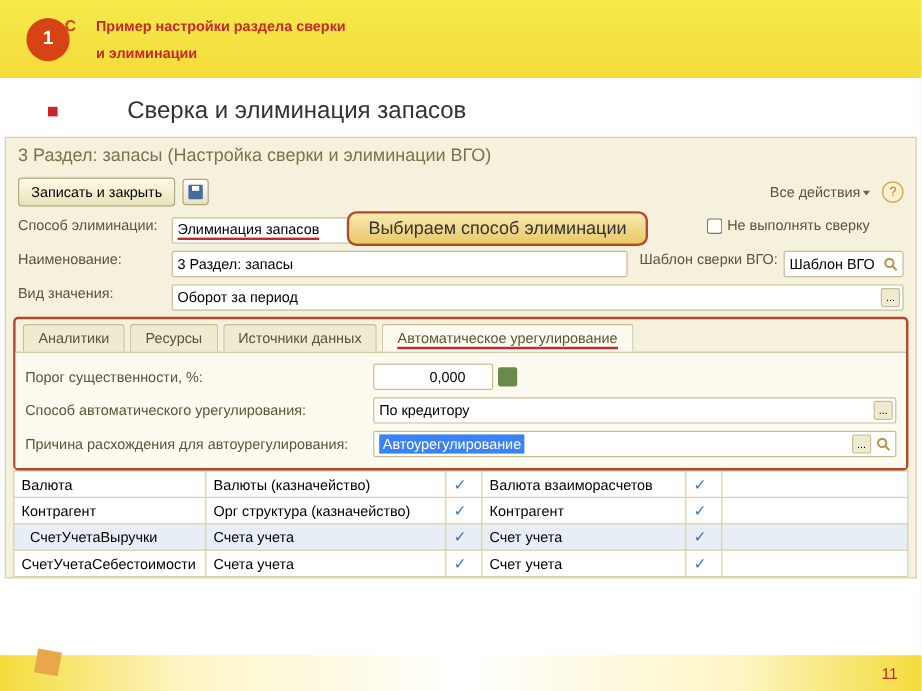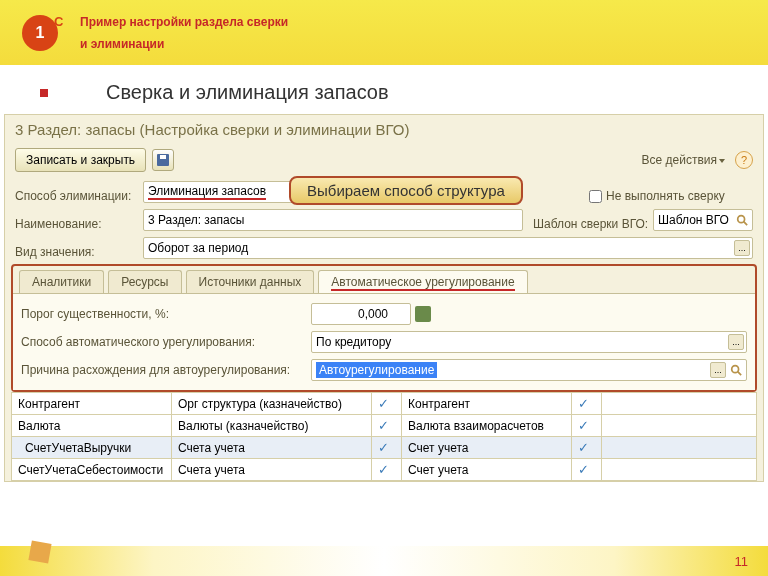--- a/index.html
+++ b/index.html
@@ -16,21 +16,21 @@
   .form-title { font-size: 15px; font-weight: normal; color: #7a7248; padding: 6px 10px 8px 10px; }
   .toolbar { display: flex; align-items: center; padding: 2px 10px 6px 10px; }
   .btn-1c { background: linear-gradient(to bottom, #fefce8, #e8e2b8); border: 1px solid #b0a97d; border-radius: 3px; padding: 4px 10px; font-size: 12px; cursor: pointer; margin-right: 6px; }
   .btn-icon { width: 22px; height: 22px; border: 1px solid #b0a97d; border-radius: 3px; background: linear-gradient(to bottom, #fefefe, #e8e2b8); display: flex; align-items: center; justify-content: center; cursor: pointer; }
   .disk { width: 12px; height: 12px; background: #4a6a9e; border-radius: 1px; position: relative; }
   .disk::after { content: ""; position: absolute; top: 1px; left: 3px; width: 6px; height: 4px; background: #fff; }
   .spacer { flex: 1; }
   .link-action { color: #5a5438; font-size: 12px; cursor: pointer; margin-right: 4px; }
   .tri-down { display: inline-block; border-left: 3px solid transparent; border-right: 3px solid transparent; border-top: 4px solid #6a6340; vertical-align: middle; margin-left: 2px; }
   .help { width: 18px; height: 18px; border: 1px solid #d6a24a; border-radius: 50%; background: #fdf0cf; color: #c77a12; display: flex; align-items: center; justify-content: center; font-size: 11px; margin-left: 6px; cursor: pointer; }
-  .form-row { display: flex; align-items: flex-end; padding: 3px 10px; position: relative; }
+  .form-row { display: flex; align-items: flex-start; padding: 3px 10px; position: relative; }
   .form-label { width: 128px; color: #5a5438; font-size: 12px; }
   .input-1c { background: #fff; border: 1px solid #c5be97; border-radius: 2px; height: 22px; padding: 0 4px; font-size: 12px; display: flex; align-items: center; position: relative; }
   .input-1c .dots { position: absolute; right: 2px; top: 2px; width: 16px; height: 16px; background: #f0ead0; border: 1px solid #c5be97; border-radius: 2px; display: flex; align-items: center; justify-content: center; font-size: 9px; cursor: pointer; }
   .input-1c .mag { position: absolute; right: 2px; top: 2px; width: 16px; height: 16px; display: flex; align-items: center; justify-content: center; cursor: pointer; }
   .red-underline { border-bottom: 2px solid #c62828; }
   .callout { position: absolute; background: linear-gradient(to bottom, #f9e9b0, #e8c968); border: 2px solid #b04a2a; border-radius: 8px; padding: 4px 16px; font-size: 15px; color: #333; z-index: 10; }
   .checkbox-label { color: #5a5438; font-size: 12px; display: flex; align-items: center; }
   .checkbox-label input { margin-right: 4px; }
   .tabs-box { border: 2px solid #b04a2a; border-radius: 4px; margin: 2px 6px 0 6px; background: #f5f1dd; position: relative; }
   .tabs-row { display: flex; padding: 4px 6px 0 6px; gap: 4px; }
@@ -85,21 +85,21 @@
       <span>Все действия</span><span class="tri-down"></span>
     </span>
     <div class="help">?</div>
   </div>
 
   <div class="form-row">
     <div class="form-label">Способ элиминации:</div>
     <div class="input-1c" style="width:150px">
       <span class="red-underline">Элиминация запасов</span>
     </div>
-    <div class="callout" style="left:284px; top:-2px;">Выбираем способ структура</div>
+    <div class="callout" style="left:284px; top:-2px;">Выбираем способ элиминации</div>
     <label class="checkbox-label" style="margin-left:296px">
       <input type="checkbox" style="">
       <span>Не выполнять сверку</span>
     </label>
   </div>
 
   <div class="form-row">
     <div class="form-label">Наименование:</div>
     <div class="input-1c" style="width:380px">
       <span>3 Раздел: запасы</span>
@@ -161,32 +161,32 @@
           </div>
         </div>
       </div>
     </div>
   </div>
 
   <div class="table-area">
     <table>
       <tbody id="table-body">
           <tr>
+            <td style="width: 160px;">Валюта</td>
+            <td style="width: 200px;">Валюты (казначейство)</td>
+            <td class="check" style="width: 30px;">✓</td>
+            <td style="width: 170px;">Валюта взаиморасчетов</td>
+            <td class="check" style="width: 30px;">✓</td>
+            <td></td>
+          </tr>
+          <tr>
             <td style="width: 160px;">Контрагент</td>
             <td style="width: 200px;">Орг структура (казначейство)</td>
             <td class="check" style="width: 30px;">✓</td>
             <td style="width: 170px;">Контрагент</td>
-            <td class="check" style="width: 30px;">✓</td>
-            <td></td>
-          </tr>
-          <tr>
-            <td style="width: 160px;">Валюта</td>
-            <td style="width: 200px;">Валюты (казначейство)</td>
-            <td class="check" style="width: 30px;">✓</td>
-            <td style="width: 170px;">Валюта взаиморасчетов</td>
             <td class="check" style="width: 30px;">✓</td>
             <td></td>
           </tr>
           <tr class="sel">
             <td style="width: 160px; padding-left: 13px;">СчетУчетаВыручки</td>
             <td style="width: 200px;">Счета учета</td>
             <td class="check" style="width: 30px;">✓</td>
             <td style="width: 170px;">Счет учета</td>
             <td class="check" style="width: 30px;">✓</td>
             <td></td>

